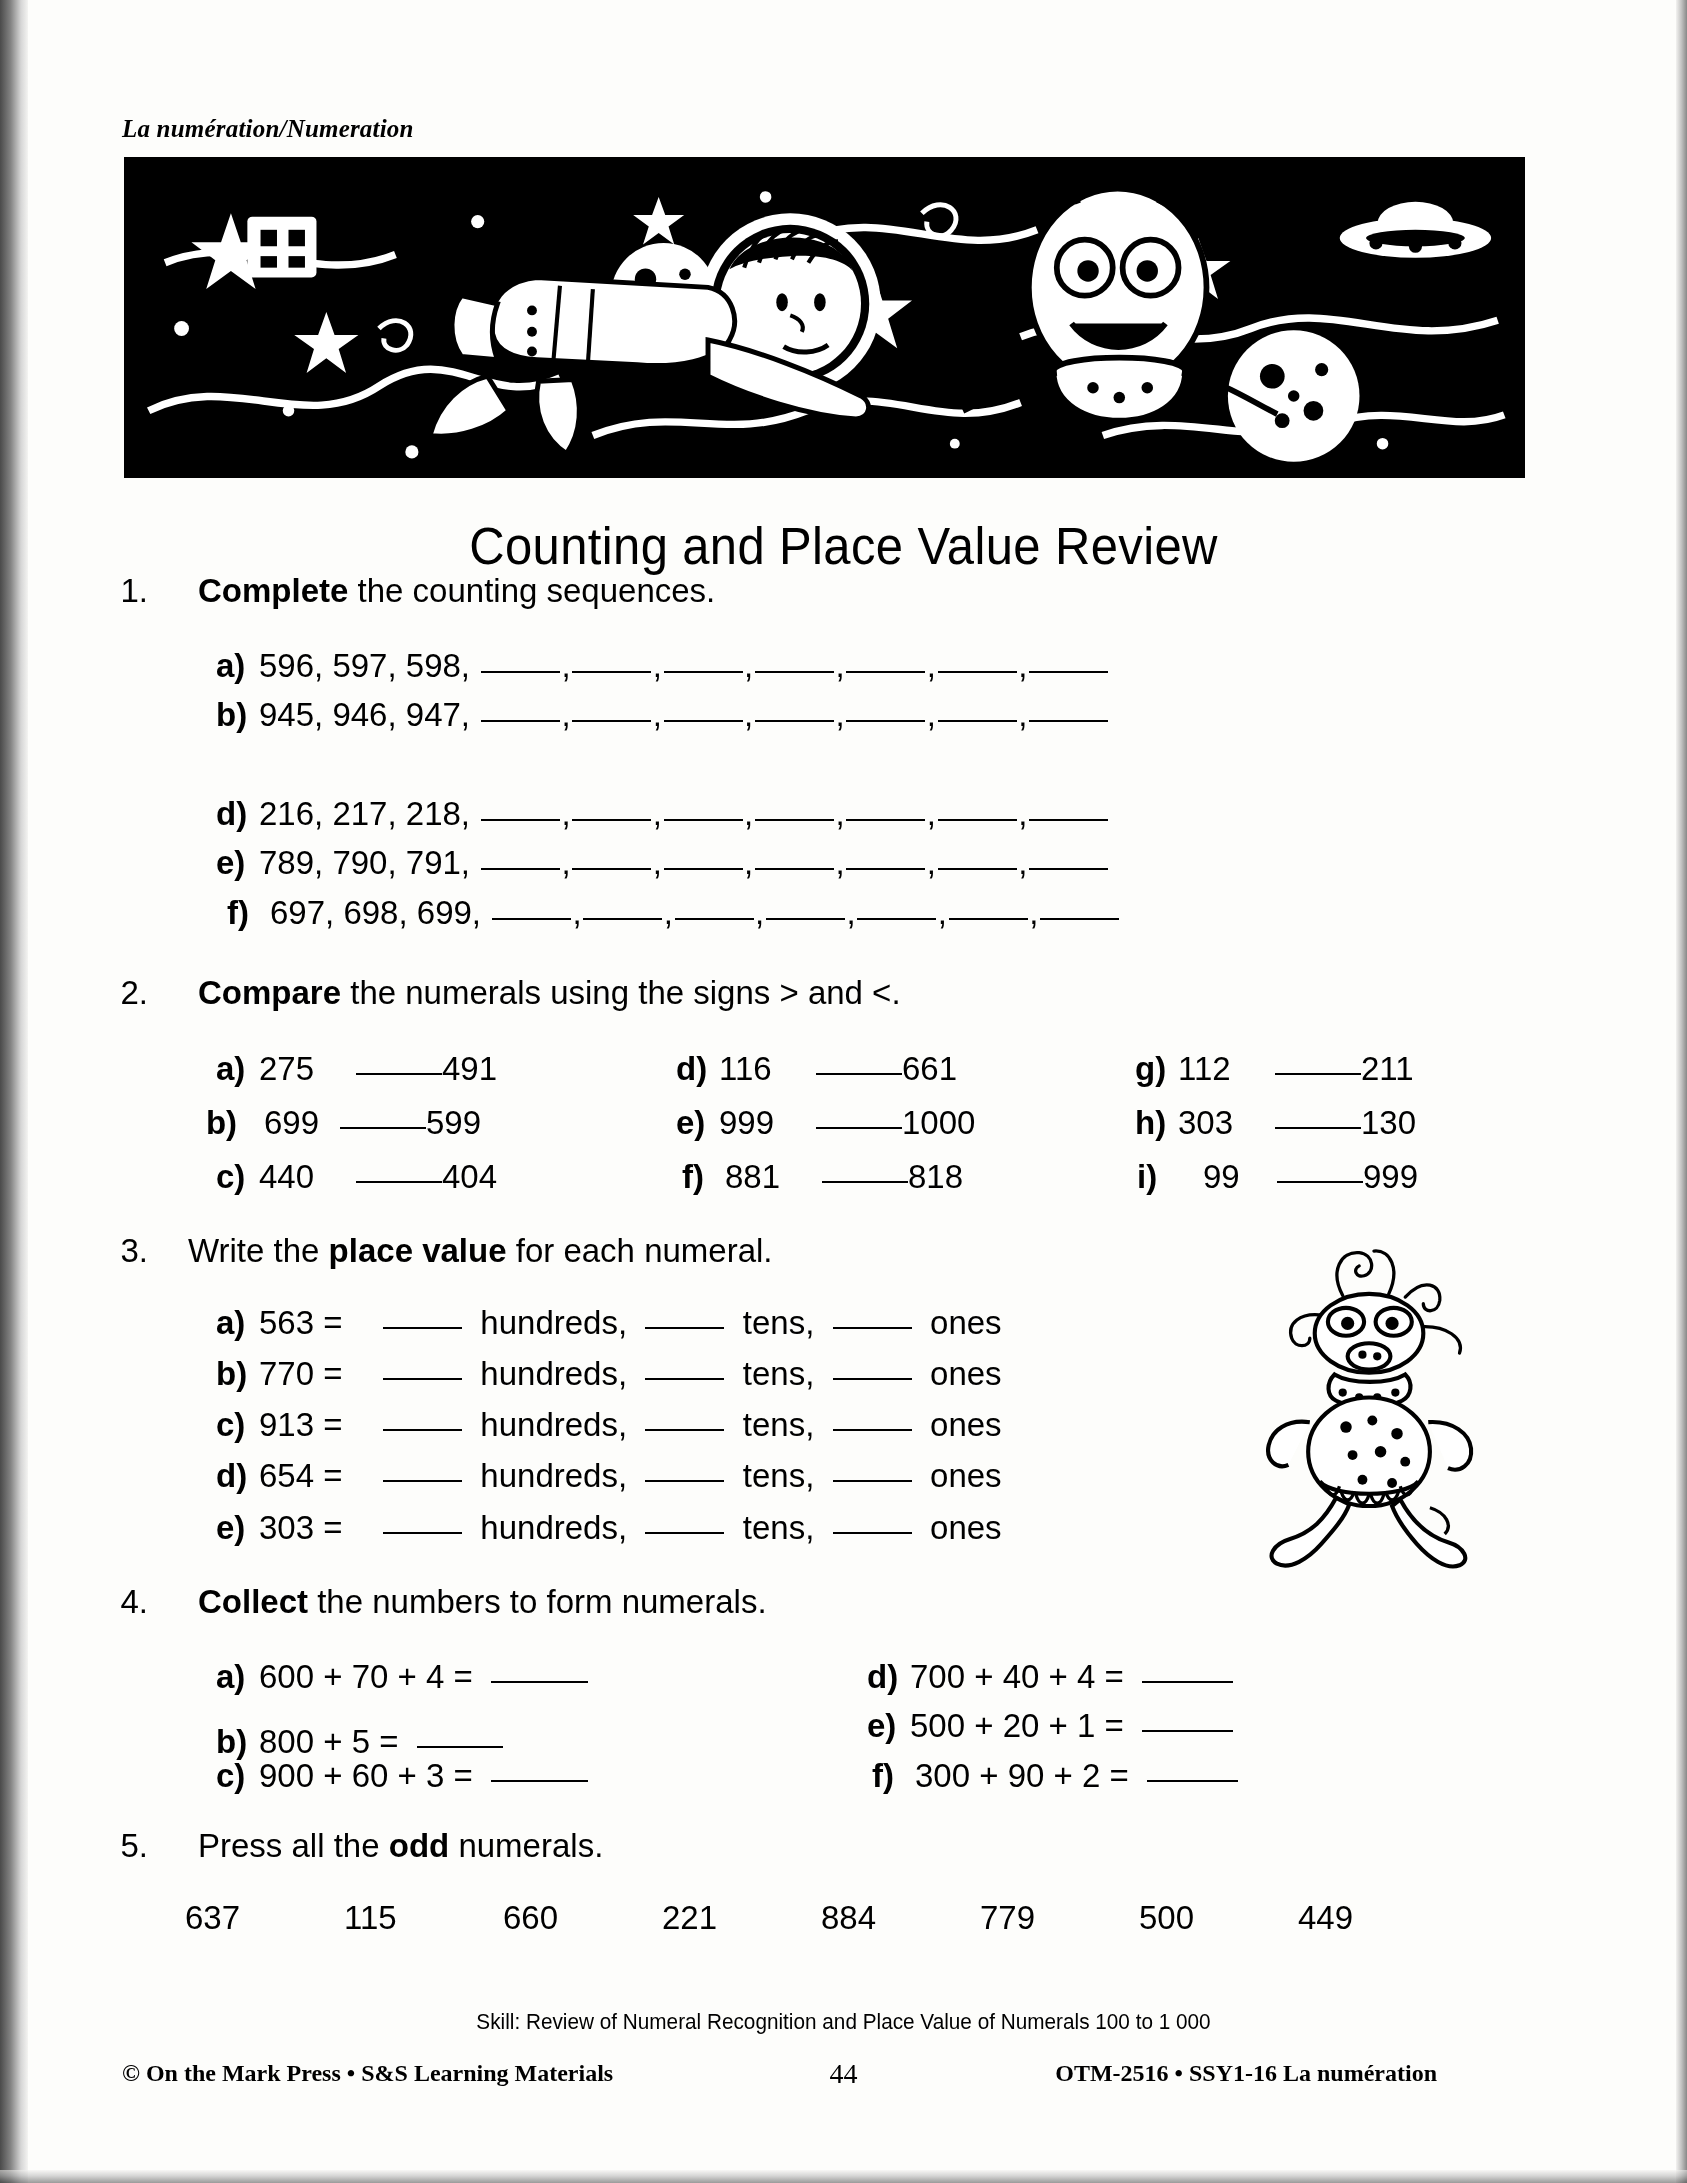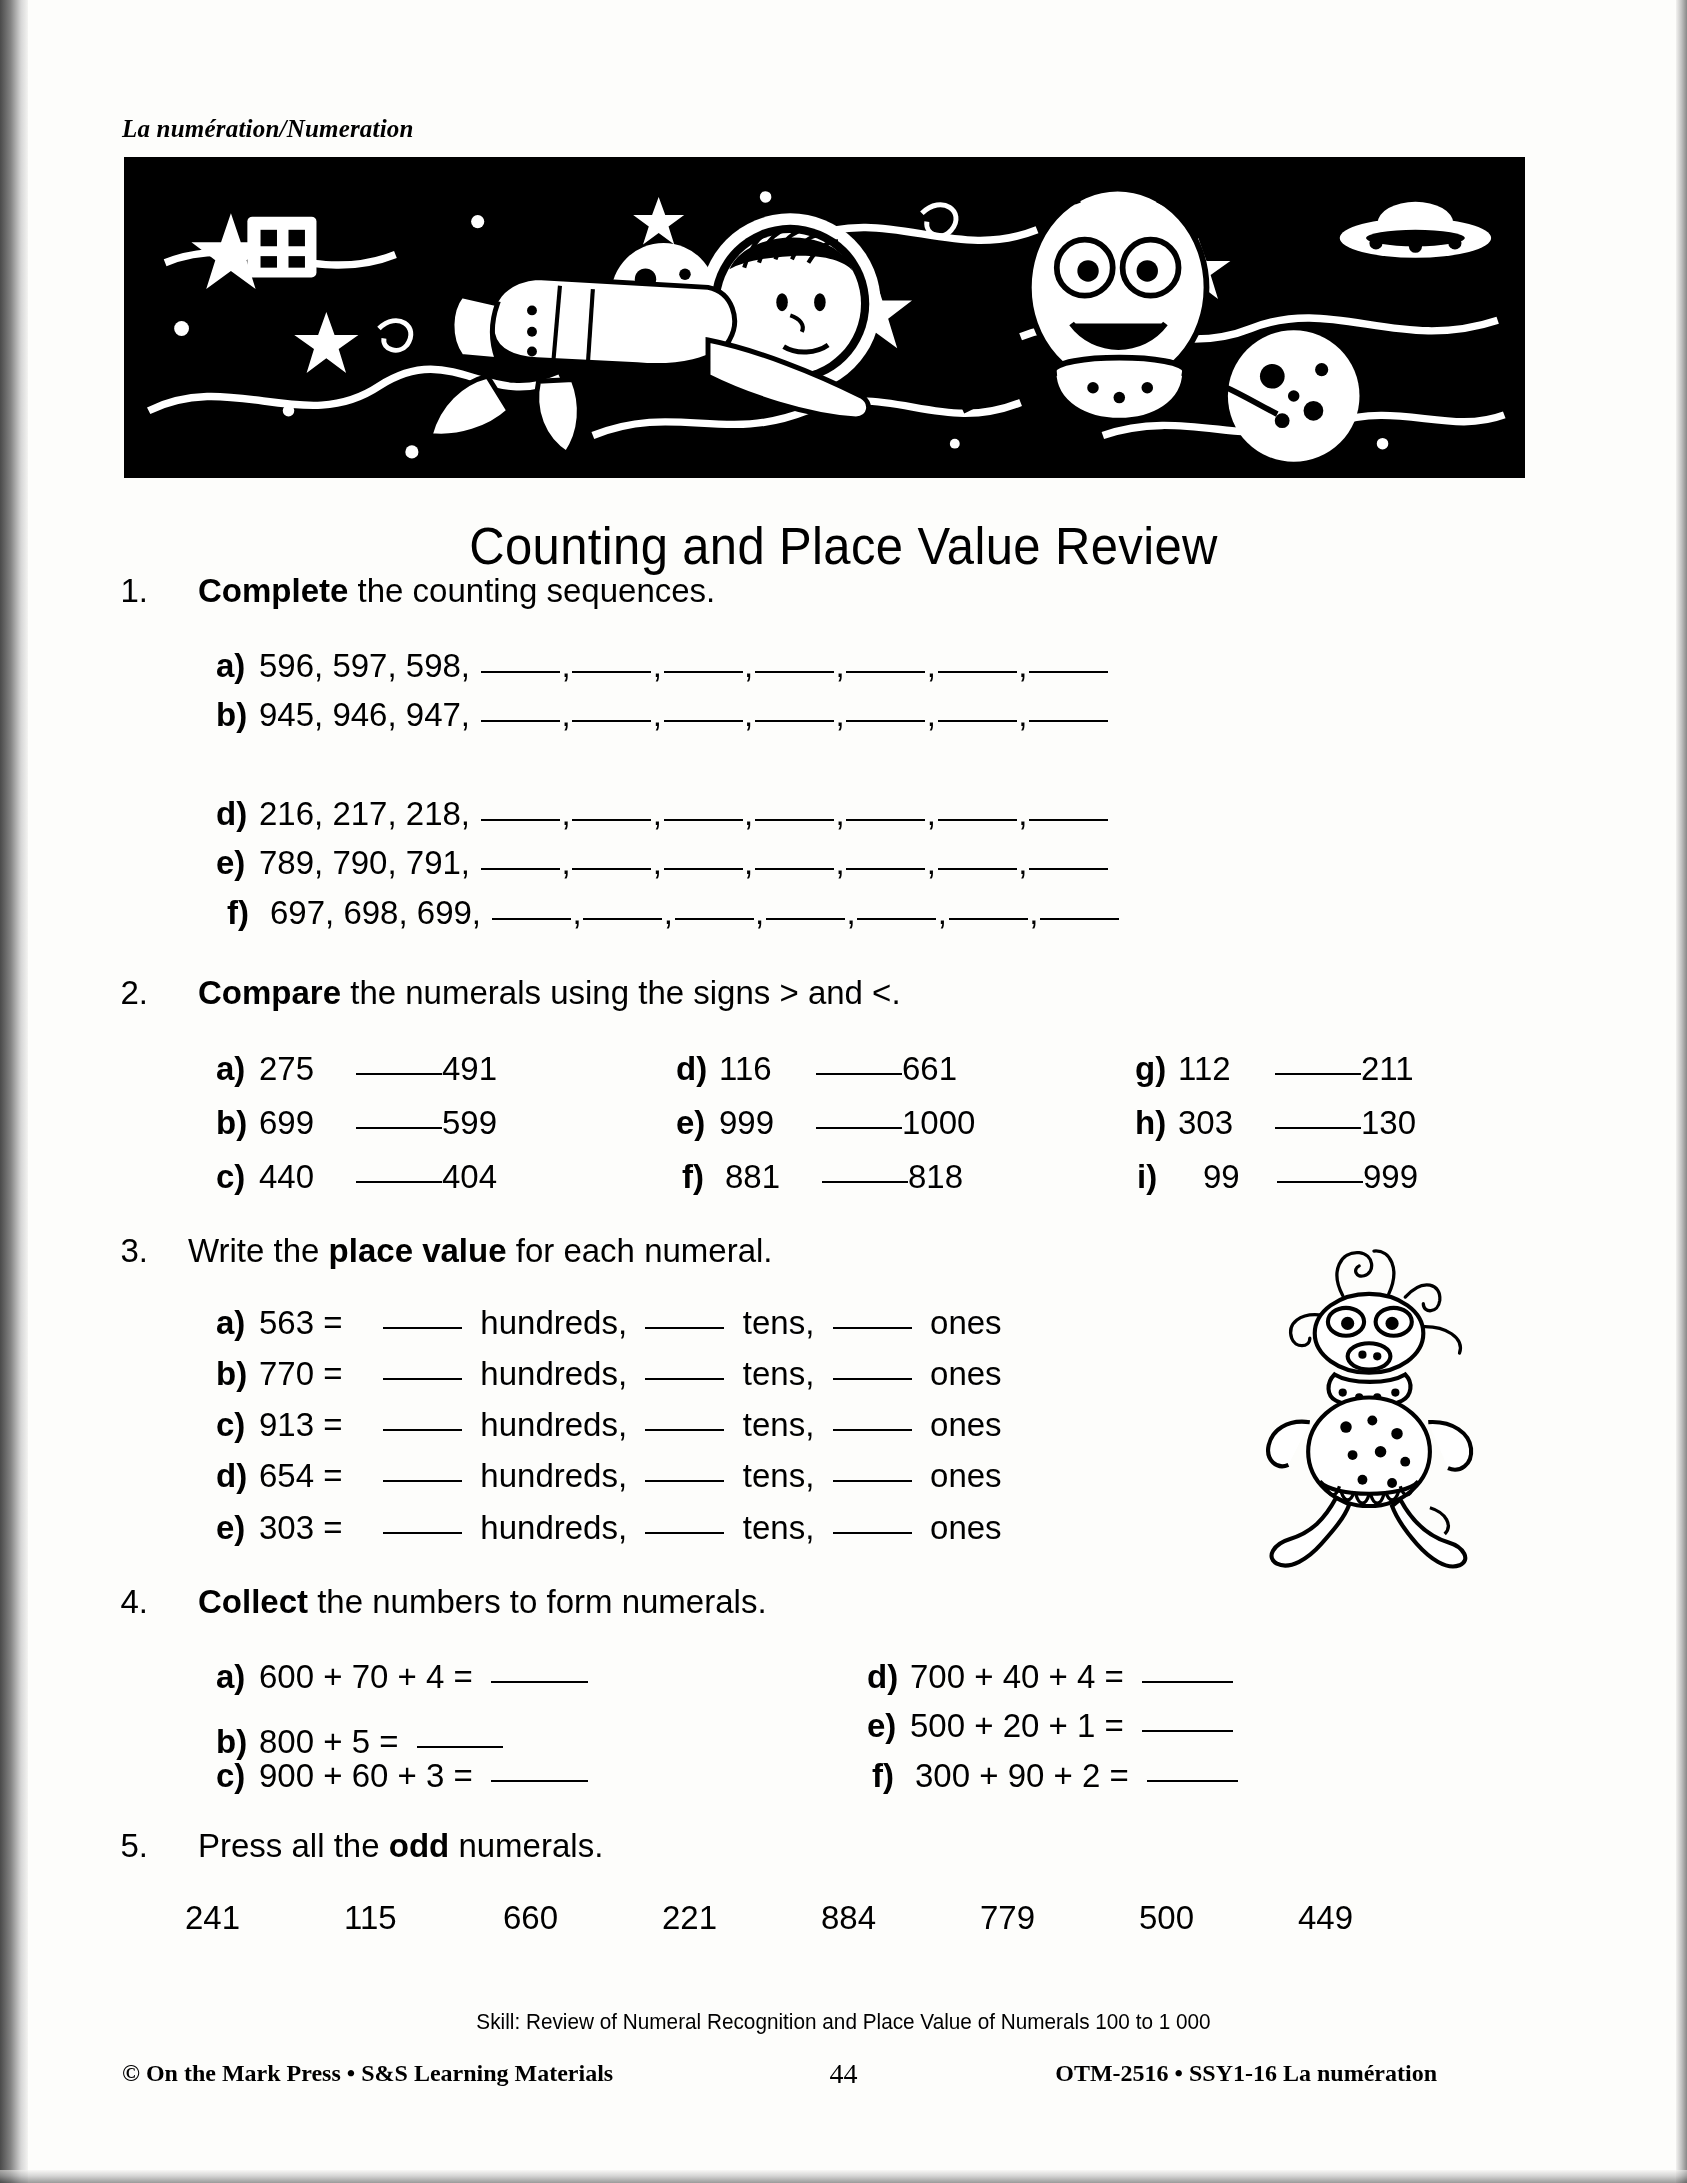--- a/index.html
+++ b/index.html
@@ -361,21 +361,21 @@
     </div>
 
     <div class="q-num" style="left:99px; top:974px; width:49px;">2.</div>
     <div class="q-text" style="left:198px; top:974px;">
       <span class="b">Compare</span><span> the numerals using the signs &gt; and &lt;.</span>
     </div>
 
     <div class="cmprow" style="left:216px; top:1050px;">
       <span class="lbl">a)</span><span class="num-l">275</span><span class="bl"></span><span class="num-r">491</span>
     </div>
-    <div class="cmprow" style="left:216px; top:1104px;">
+    <div class="cmprow" style="left:200px; top:1104px;text-align:center;">
       <span class="lbl">b)</span><span class="num-l">699</span><span class="bl"></span><span class="num-r">599</span>
     </div>
     <div class="cmprow" style="left:216px; top:1158px;">
       <span class="lbl">c)</span><span class="num-l">440</span><span class="bl"></span><span class="num-r">404</span>
     </div>
 
     <div class="cmprow" style="left:676px; top:1050px;">
       <span class="lbl">d)</span><span class="num-l">116</span><span class="bl"></span><span class="num-r">661</span>
     </div>
     <div class="cmprow" style="left:676px; top:1104px;">
@@ -509,21 +509,21 @@
     <div class="colrow" style="left:872px; top:1757px;">
       <span class="lbl">f)</span><span>300 + 90 + 2 =</span>&nbsp;&nbsp;<span class="bl" style="width:91px;"></span>
     </div>
 
     <div class="q-num" style="left:99px; top:1827px; width:49px;">5.</div>
     <div class="q-text" style="left:198px; top:1827px;">
       <span>Press all the </span><span class="b">odd</span><span> numerals.</span>
     </div>
 
     <div class="oddlist" style="left:185px; top:1899px;">
-      <span style="width:159px;">241</span><span style="width:159px;">115</span><span style="width:159px;">660</span><span style="width:159px;">221</span><span style="width:159px;">884</span><span style="width:159px;">779</span><span style="width:159px;">500</span><span>449</span>
+      <span style="width:159px;">637</span><span style="width:159px;">115</span><span style="width:159px;">660</span><span style="width:159px;">221</span><span style="width:159px;">884</span><span style="width:159px;">779</span><span style="width:159px;">500</span><span>449</span>
     </div>
 
     <div class="skill-line">Skill: Review of Numeral Recognition and Place Value of Numerals 100 to 1 000</div>
     <div class="foot-left">© On the Mark Press • S&amp;S Learning Materials</div>
     <div class="foot-center">44</div>
     <div class="foot-right">OTM-2516 • SSY1-16 La numération</div>
 
   </div>
 </div>
 

